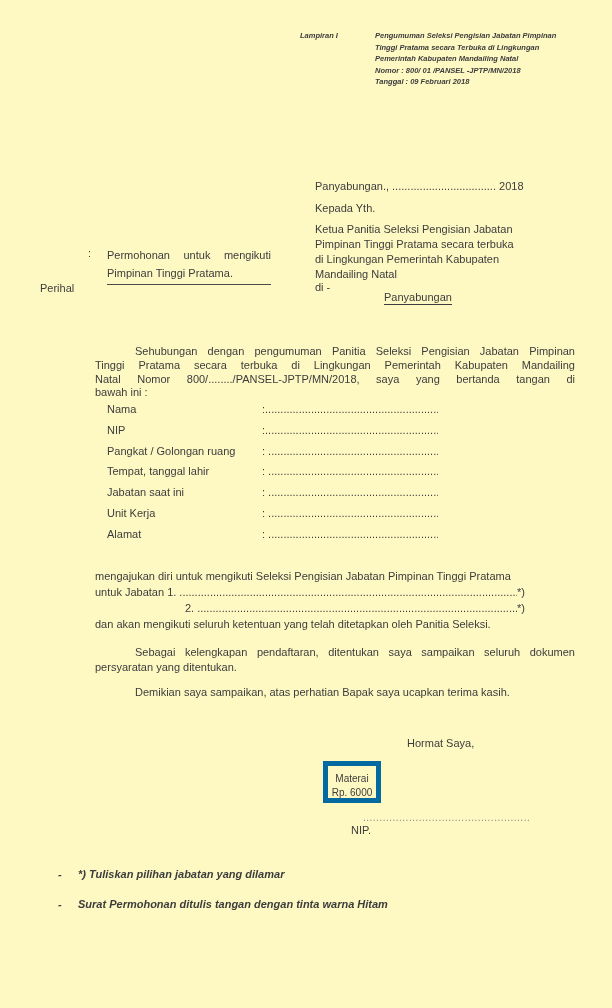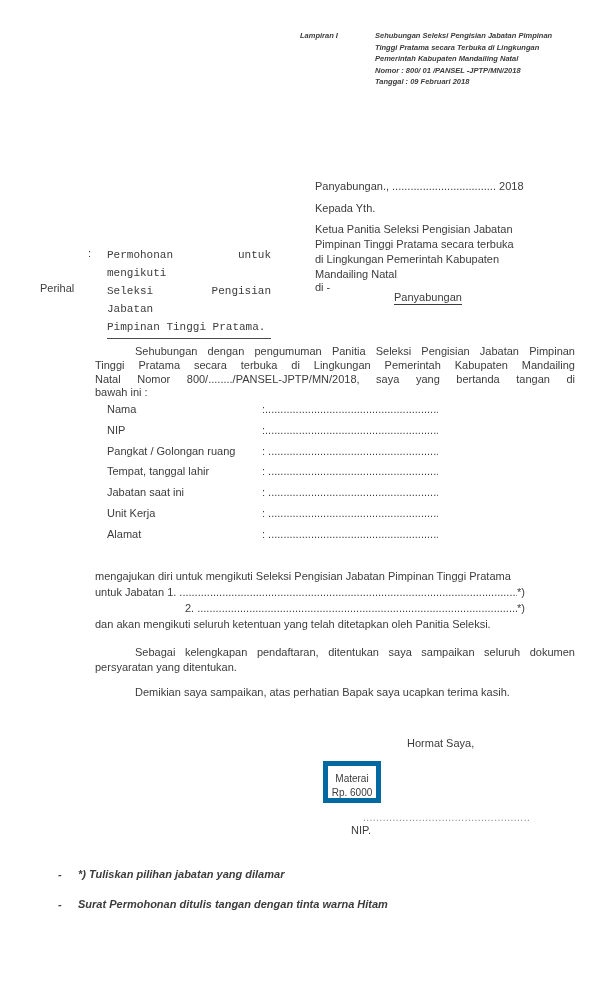--- a/index.html
+++ b/index.html
@@ -1,30 +1,30 @@
 <!DOCTYPE html>
 <html><head>
 <meta charset="utf-8">
 <style>
   html,body{margin:0;padding:0;background:#e8e8e8;}
   .page{
-    position:relative;width:612px;height:1008px;background:#ffffff;
+    position:relative;width:612px;height:1008px;background:#fef9c3;
     font-family:"Liberation Sans",sans-serif;color:#3c3c3c;font-size:11px;
     overflow:hidden;margin:0 auto;
   }
   .abs{position:absolute;}
   
   .hdr{font-style:italic;font-weight:600;font-size:7.5px;line-height:11.6px;color:#3c3c3c;}
   
   .ln{line-height:15px;}
   .nowrap{white-space:nowrap;}
   .jline{text-align:justify;text-align-last:justify;}
   
   .perihal-subject{
-    width:164px;line-height:18px;border-bottom:1.2px solid #4a4a4a;padding-bottom:2px;font-family:Liberation Mono, monospace;
+    width:164px;line-height:18px;border-bottom:1.2px solid #4a4a4a;padding-bottom:2px;
   }
   
   .para{width:480px;line-height:13.8px;}
   .indent{text-indent:40px;}
   
   .field-row{display:flex;height:20.8px;align-items:flex-start;}
   .field-label{width:155px;white-space:nowrap;}
   .field-dots{width:176px;overflow:hidden;white-space:nowrap;}
   
   .app{width:430px;line-height:16px;}
@@ -44,45 +44,44 @@
   
   .fn{font-weight:bold;font-style:italic;font-size:11px;white-space:nowrap;}
 </style>
 </head>
 <body>
 
 <div class="page">
 
   <div class="abs hdr" style="left:300px;top:30px;">Lampiran I</div>
   <div class="abs hdr" style="left:375px;top:30px;width:200px;">
-    <div>Sehubungan Seleksi Pengisian Jabatan Pimpinan</div>
+    <div>Pengumuman Seleksi Pengisian Jabatan Pimpinan</div>
     <div>Tinggi Pratama secara Terbuka di Lingkungan</div>
     <div>Pemerintah Kabupaten Mandailing Natal</div>
     <div>Nomor : 800/ 01 /PANSEL -JPTP/MN/2018</div>
     <div>Tanggal : 09 Februari 2018</div>
   </div>
 
   <div class="abs nowrap" style="left:315px;top:180px;">Panyabungan., .................................. 2018</div>
   <div class="abs nowrap" style="left:315px;top:202px;">Kepada Yth.</div>
   <div class="abs" style="left:315px;top:222px;width:215px;">
     <div class="ln nowrap">Ketua Panitia Seleksi Pengisian Jabatan</div>
     <div class="ln nowrap">Pimpinan Tinggi Pratama secara terbuka</div>
     <div class="ln nowrap">di Lingkungan Pemerintah Kabupaten</div>
     <div class="ln nowrap">Mandailing Natal</div>
   </div>
   <div class="abs nowrap" style="left:315px;top:281px;">di -</div>
-  <div class="abs" style="left:382px;top:291px;padding-left:12px;">
+  <div class="abs" style="left:372px;top:291px;padding-left:12px;">
     <span class="city">Panyabungan</span>
   </div>
 
   <div class="abs nowrap" style="left:40px;top:247px;margin-top:35px;">Perihal</div>
   <div class="abs nowrap" style="left:88px;top:247px;">:</div>
   <div class="abs perihal-subject" style="left:107px;top:246px;">
     <div class="jline">Permohonan untuk mengikuti</div>
-    <div class="jline">Seleksi Pengisian Jabatan</div>
     <div>Pimpinan Tinggi Pratama.</div>
   </div>
 
   <div class="abs para" style="left:95px;top:345px;">
     <div class="jline indent">Sehubungan dengan pengumuman Panitia Seleksi Pengisian Jabatan Pimpinan</div>
     <div class="jline">Tinggi Pratama secara terbuka di Lingkungan Pemerintah Kabupaten Mandailing</div>
     <div class="jline">Natal Nomor 800/......../PANSEL-JPTP/MN/2018, saya yang bertanda tangan di</div>
     <div>bawah ini :</div>
   </div>
 

